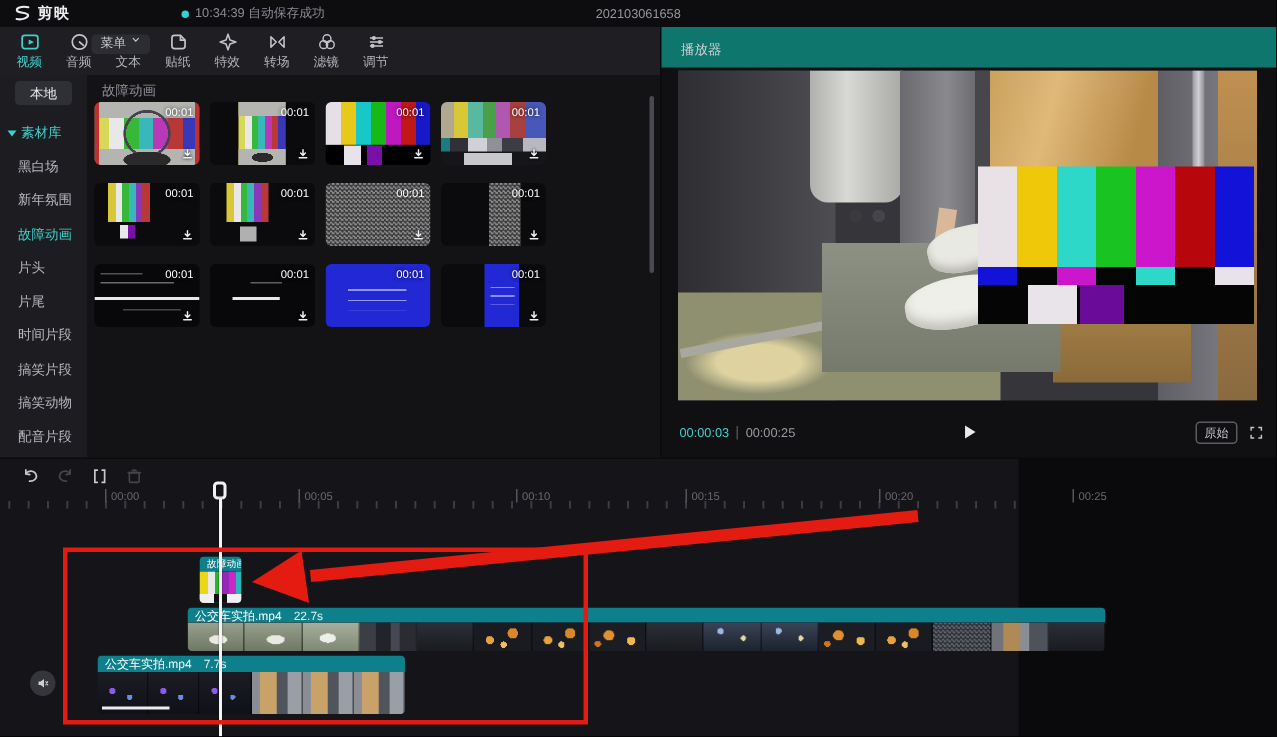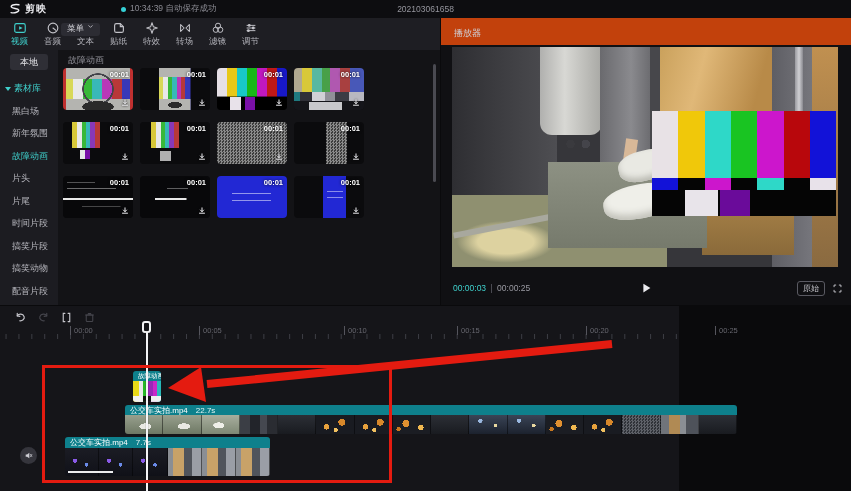--- a/index.html
+++ b/index.html
@@ -32,21 +32,21 @@
   .side-item .dot{display:none;}
   .side-item.active-group{color:#3fd0cc;}
   .side-item.active-group .dot{display:block;width:0;height:0;border-left:3px solid transparent;border-right:3px solid transparent;border-top:4px solid #3fd0cc;margin-left:-7px;}
   .side-item.selected{color:#3fd0cc;}
 
   #media-content{position:absolute;left:58px;top:32px;right:0;bottom:0;background:#131316;}
   .media-title{position:absolute;left:10px;top:4px;font-size:9px;color:#8f8f97;}
   #grid{position:absolute;left:5px;top:18px;display:grid;grid-template-columns:repeat(4,70px);gap:12px 7px;}
   .thumb{position:relative;width:70px;height:42px;background:#0b0b0d;border-radius:4px;cursor:pointer;}
   .art{position:absolute;inset:0;border-radius:4px;overflow:hidden;}
-  .dur{position:absolute;top:2px;right:4px;font-size:7.5px;color:#fff;text-shadow:0 0 3px rgba(0,0,0,.9);z-index:3;font-weight:bold;}
+  .dur{position:absolute;top:2px;right:4px;font-size:7.5px;color:#fff;text-shadow:0 0 3px rgba(0,0,0,.9);z-index:3;}
   .dl{position:absolute;right:3px;bottom:2px;width:10px;height:10px;color:#f0f0f4;filter:drop-shadow(0 0 1px #000);z-index:3;}
   #media-scrollbar{position:absolute;left:433px;top:46px;width:3px;height:118px;background:#4a4a51;border-radius:2px;z-index:4;}
 
   
   .a-testcard-wide{background-color:#b4b4b0;background-image:
     radial-gradient(ellipse 26px 9px at 50% 92%, #2a2a2a 60%, transparent 61%),
     radial-gradient(circle at 50% 50%, transparent 14px, #44444a 14px, #44444a 15.5px, transparent 16px),
     linear-gradient(90deg,#c03030 0 4%, transparent 4% 96%, #c03030 96%),
     linear-gradient(180deg, #b4b4b0 0 26%, transparent 26% 74%, #b4b4b0 74%),
     linear-gradient(90deg,#d8d858 0 14%,#e8e8e8 14% 28%,#38b838 28% 42%,#38b8b8 42% 56%,#b838b8 56% 70%,#b83838 70% 84%,#3838b8 84%);}
@@ -79,21 +79,21 @@
     linear-gradient(rgba(255,255,255,.25),rgba(255,255,255,.25)),linear-gradient(rgba(255,255,255,.3),rgba(255,255,255,.3));
     background-size:100% 2px,70% 1px,55% 1px,40% 1px;background-position:0 56%,20% 30%,60% 72%,10% 14%;background-repeat:no-repeat;}
   .a-scratch-line{background-color:#08080a;background-image:
     linear-gradient(#e8e8e8,#e8e8e8),linear-gradient(rgba(255,255,255,.35),rgba(255,255,255,.35));
     background-size:45% 2px,30% 1px;background-position:40% 55%,55% 30%;background-repeat:no-repeat;}
   .a-blue-full{background-color:#2228d4;background-image:repeating-linear-gradient(180deg, rgba(255,255,255,0) 0 3px, rgba(240,240,255,.55) 3px 4px, rgba(255,255,255,0) 4px 7px);background-size:56% 40%;background-position:50% 55%;background-repeat:no-repeat;}
   .a-blue-strip::after{content:"";position:absolute;left:42%;width:32%;top:0;bottom:0;background-color:#2228d4;background-image:repeating-linear-gradient(180deg, rgba(255,255,255,0) 0 3px, rgba(240,240,255,.5) 3px 4px, rgba(255,255,255,0) 4px 6px);background-size:70% 36%;background-position:50% 45%;background-repeat:no-repeat;}
 
   
   #player-panel{position:absolute;left:441px;top:18px;width:410px;height:287px;background:#101013;}
-  #player-header{position:absolute;left:0;top:0;width:100%;height:27px;background:#c2410c;}
+  #player-header{position:absolute;left:0;top:0;width:100%;height:27px;background:#0f766e;}
   .player-title{position:absolute;left:13px;top:9px;font-size:9px;color:#cfcfd5;}
   #viewport{position:absolute;left:11px;top:29px;width:386px;height:220px;background:#36363a;overflow:hidden;}
   .scn{position:absolute;}
   #controls{position:absolute;left:0;bottom:4px;width:100%;height:26px;display:flex;align-items:center;}
   .time-group{position:absolute;left:12px;display:flex;align-items:center;gap:5px;font-size:8.5px;}
   .t-cur{color:#3fd0cc;}
   .time-sep{width:1px;height:9px;background:#4a4a52;}
   .t-total{color:#9a9aa2;}
   .play-btn{position:absolute;left:50%;transform:translateX(-50%);width:14px;height:14px;color:#ebebef;cursor:pointer;}
   .right-ctrls{position:absolute;right:8px;display:flex;align-items:center;gap:7px;}

